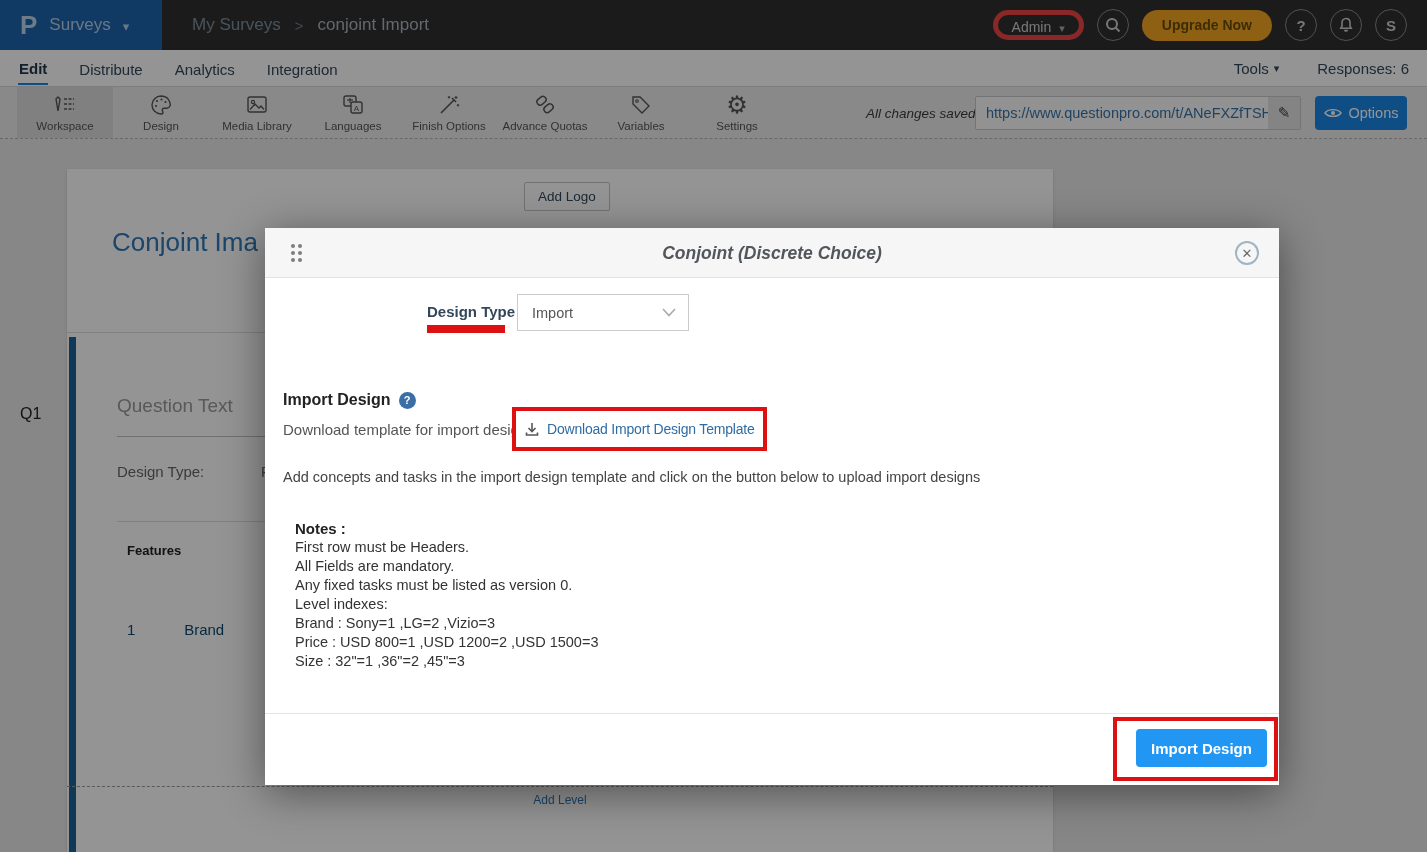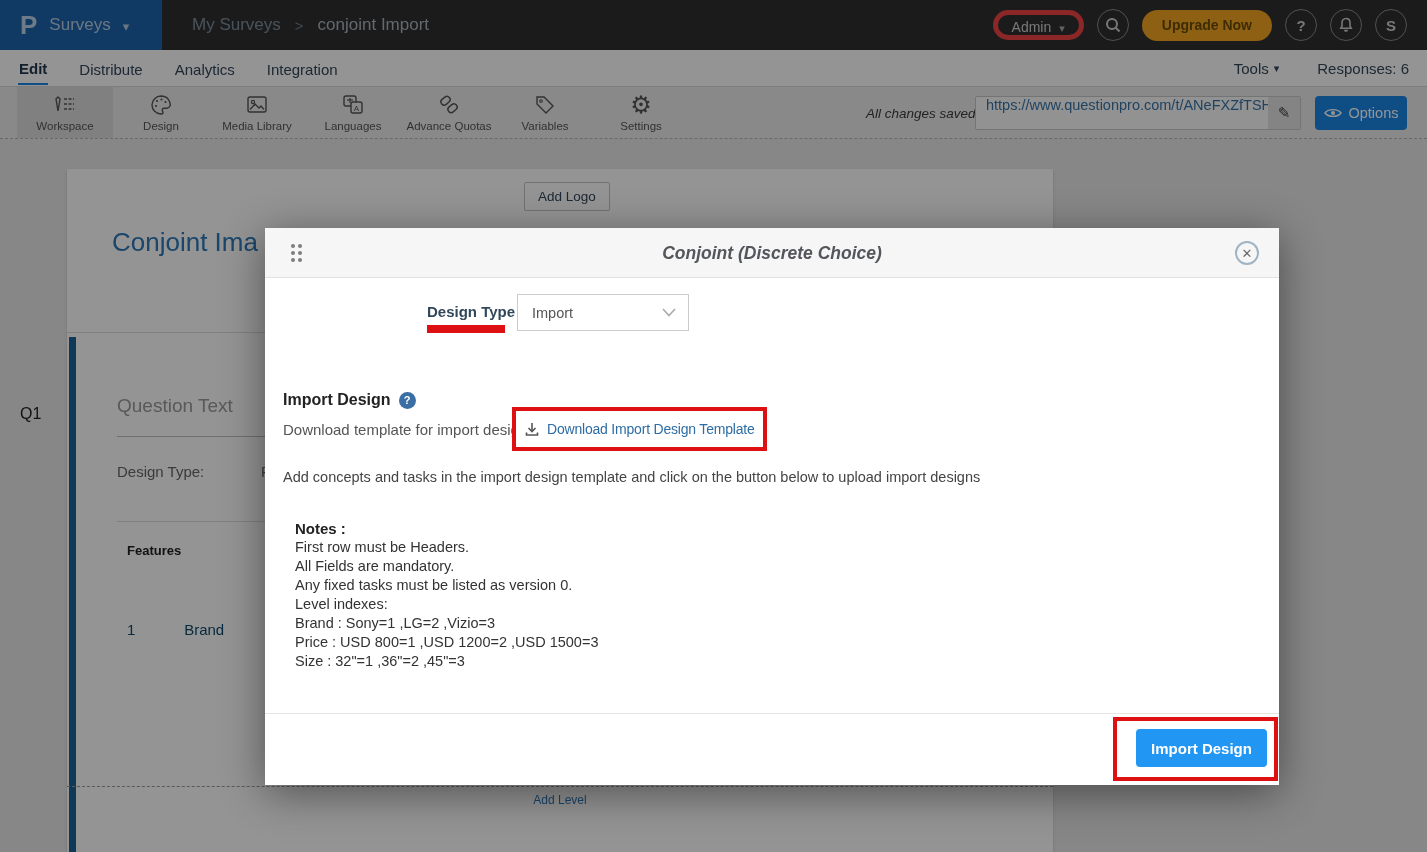--- a/index.html
+++ b/index.html
@@ -48,21 +48,21 @@
     border-bottom:1px dashed #b5b5b5; display:flex; align-items:stretch; z-index:1; }
   .tool-item { width:96px; display:flex; flex-direction:column; align-items:center;
     justify-content:center; gap:3px; cursor:pointer; color:#5a5a5a; }
   .tool-item:first-child { margin-left:17px;text-align:right; }
   .tool-item.active { background:#dcdcdc; }
   .tool-item .t-icon { height:24px; display:flex; align-items:center; justify-content:center; }
   .tool-item .t-label { font-size:11.5px; color:#555; }
   .gear-glyph { font-size:24px; line-height:24px; color:#555; }
   .saved-text { position:absolute; left:866px; top:19px; font-size:13.5px; font-style:italic; color:#3c3c3c; }
   .url-box { position:absolute; left:975px; top:9px; width:326px; height:34px; background:#fbfbfb;
-    border:1px solid #c9c9c9; border-radius:2px; display:flex; cursor:text; }
+    border:1px solid #c9c9c9; border-radius:2px; display:flex; align-items:center; cursor:text; }
   .url-text { flex:1; padding:0 10px; font-size:14.5px; color:#3a74a8; white-space:nowrap; overflow:hidden; }
   .url-edit { width:32px; height:32px; background:#e4e4e4; display:flex; align-items:center;
     justify-content:center; color:#444; font-size:15px; cursor:pointer; }
   .preview-btn { position:absolute; left:1315px; top:9px; width:92px; height:34px; background:#1b87e6;
     border:none; border-radius:4px; color:#fff; font-size:14.5px; display:flex; align-items:center;
     justify-content:center; gap:7px; cursor:pointer; }
 
   
   .canvas { position:absolute; left:0; top:139px; width:1427px; height:713px; z-index:1; }
   .q-code { position:absolute; left:20px; top:266px; font-size:16px; color:#222; }
@@ -233,20 +233,32 @@
           <line x1="9" y1="4" x2="9" y2="9" stroke="#555" stroke-width="1.2"></line>
           <rect x="10" y="8" width="11" height="11" rx="2" fill="#ececec" stroke="#555" stroke-width="1.4"></rect>
           <text x="15.5" y="16.5" font-size="8" fill="#555" text-anchor="middle" font-family="Liberation Sans, sans-serif">A</text>
         </svg>
     </span>
     <span class="t-label">Languages</span>
   </div>
   <div class="tool-item">
     <span class="t-icon">
       <svg width="24" height="22" viewBox="0 0 24 22">
+          <line x1="4" y1="19" x2="17" y2="6" stroke="#555" stroke-width="1.6"></line>
+          <line x1="15" y1="4" x2="19" y2="8" stroke="#555" stroke-width="1.6"></line>
+          <path d="M19 2 v3 M17.5 3.5 h3" stroke="#555" stroke-width="1.1"></path>
+          <path d="M12 2 v2.4 M10.8 3.2 h2.4" stroke="#555" stroke-width="1.1"></path>
+          <path d="M21 10 v2.4 M19.8 11.2 h2.4" stroke="#555" stroke-width="1.1"></path>
+        </svg>
+    </span>
+    <span class="t-label">Finish Options</span>
+  </div>
+  <div class="tool-item">
+    <span class="t-icon">
+      <svg width="24" height="22" viewBox="0 0 24 22">
           <rect x="3.5" y="3.5" width="10" height="6.5" rx="3.2" fill="none" stroke="#555" stroke-width="1.4" transform="rotate(-40 8.5 6.7)"></rect>
           <rect x="10.5" y="11" width="10" height="6.5" rx="3.2" fill="none" stroke="#555" stroke-width="1.4" transform="rotate(-40 15.5 14.2)"></rect>
         </svg>
     </span>
     <span class="t-label">Advance Quotas</span>
   </div>
   <div class="tool-item">
     <span class="t-icon">
       <svg width="24" height="22" viewBox="0 0 24 22">
           <path d="M4 3 h7 l9 9 -7 7 -9 -9 Z" fill="none" stroke="#555" stroke-width="1.4"></path>

